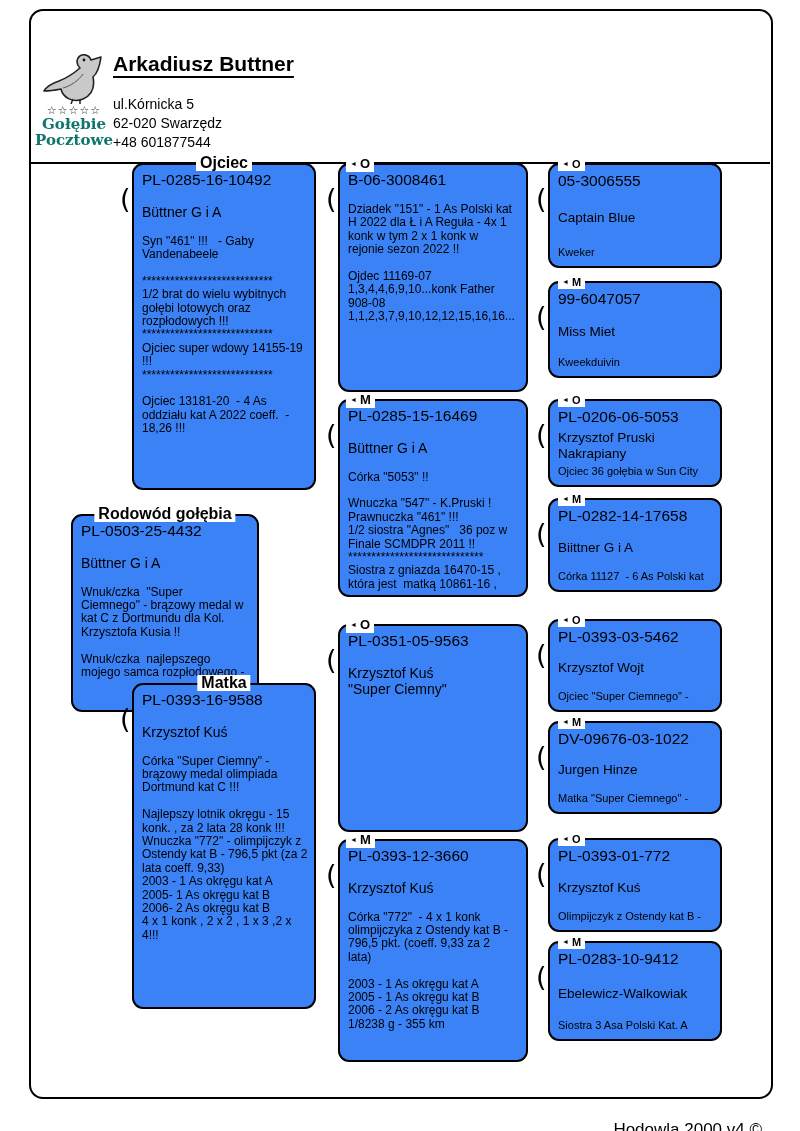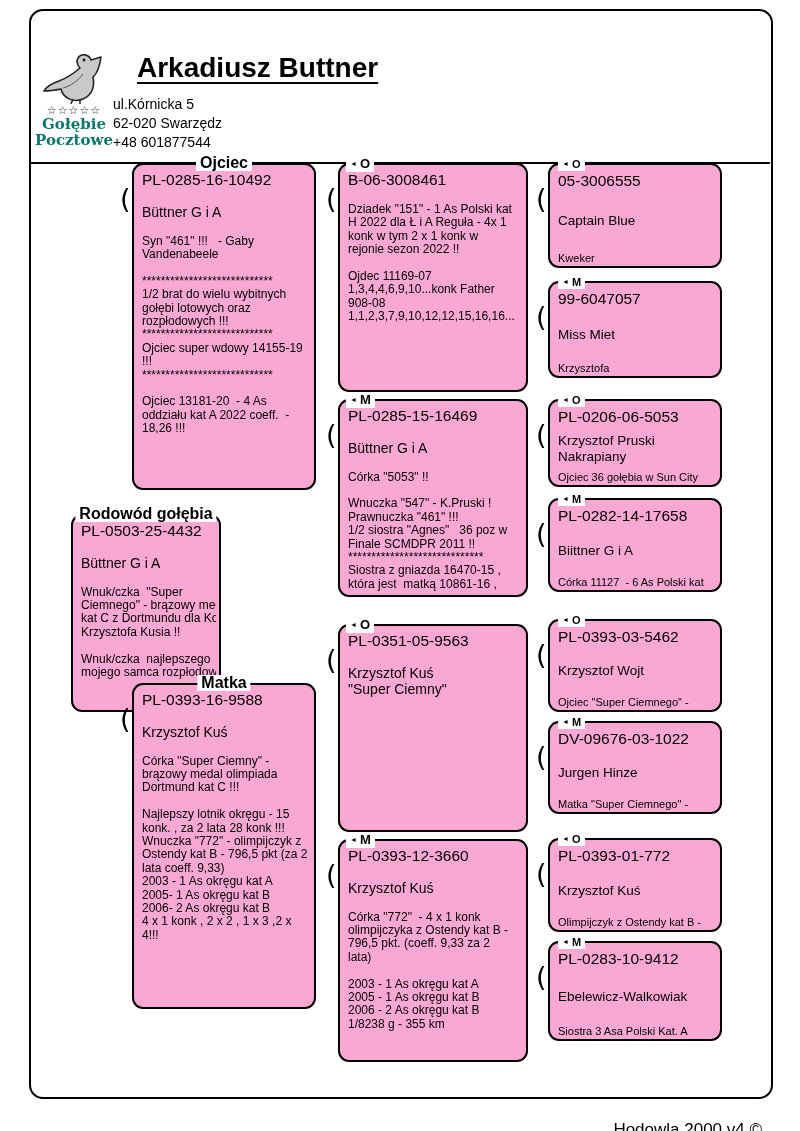--- a/index.html
+++ b/index.html
@@ -19,32 +19,31 @@
   }
   
   .logo {
     position:absolute; left:34px; top:50px; width:80px; text-align:center;
   }
   .logo svg { display:block; margin:0 auto; }
   .stars { font-size:11px; letter-spacing:1px; color:#333; line-height:12px; }
   .logo-word { font-family:"DejaVu Serif", serif; font-weight:bold; font-size:15px; line-height:16px; color:#0f766e; }
   .owner-name {
     position:absolute; left:113px; top:52px;
-    font-size:28px; font-weight:bold;
+    font-size:21px; font-weight:bold;
     text-decoration:underline; text-decoration-thickness:2px; text-underline-offset:5px;
     white-space:nowrap;
-    margin-left:24px;
   }
   .addr { position:absolute; left:113px; top:95px; font-size:14px; line-height:19px; }
   .addr div { white-space:pre; }
   
   .pbox {
-    position:absolute; box-sizing:border-box; background:#f9a8d4;
+    position:absolute; box-sizing:border-box; background:#3b82f6;
     border:2px solid #000; border-radius:11px;
-    padding:4px 3px 0 8px;
+    padding:4px 3px 6px 8px;
   }
   .legend {
     position:absolute; background:#fff; font-weight:bold;
     padding:0 4px; white-space:nowrap; line-height:16px;
   }
   .legend.center { left:50%; top:-10px; transform:translateX(-50%); font-size:16px; }
   .legend.small  { left:6px;  top:-9px;  font-size:13px; }
   .legend.tiny   { left:8px;  top:-8px;  font-size:11px; line-height:14px; }
   .marker { display:inline-block; font-style:normal; margin-right:3px; }
   .marker::before { content:"\25C4"; font-size:7px; vertical-align:2px; }
@@ -54,21 +53,21 @@
     font-size:27px; line-height:24px; color:#000;
   }
   .ring { font-size:15.5px; margin-top:2px; white-space:pre; overflow:hidden; }
   .name { font-size:14px; margin-top:16px; line-height:15.5px; white-space:pre; overflow:hidden; }
   .bodytext { font-size:12px; margin-top:14px; line-height:13.4px; white-space:pre; overflow:hidden; }
   .g3 { display:flex; flex-direction:column; padding-top:5px; }
   .g3 .name { margin-top:auto; font-size:13.5px; }
   .g3 .note { margin-top:auto; font-size:11px; line-height:13px; white-space:pre; overflow:hidden; padding-bottom:1px; }
   
   #box-father { left:132px; top:163px; width:184px; height:327px; }
-  #box-root   { left:71px;  top:514px; width:150px; height:198px; }
+  #box-root   { left:71px;  top:514px; width:188px; height:198px; }
   #box-mother { left:132px; top:683px; width:184px; height:326px; }
   #box-g2-0 { left:338px; top:163px; width:190px; height:229px; }
   #box-g2-1 { left:338px; top:399px; width:190px; height:198px; }
   #box-g2-2 { left:338px; top:624px; width:190px; height:208px; }
   #box-g2-3 { left:338px; top:839px; width:190px; height:223px; }
   #box-g3-0 { left:548px; top:163px; width:174px; height:105px; }
   #box-g3-1 { left:548px; top:281px; width:174px; height:97px; }
   #box-g3-2 { left:548px; top:399px; width:174px; height:88px; }
   #box-g3-3 { left:548px; top:498px; width:174px; height:94px; }
   #box-g3-4 { left:548px; top:619px; width:174px; height:93px; }
@@ -219,21 +218,21 @@
   <div class="ring">05-3006555</div>
   <div class="name">Captain Blue</div>
   <div class="note">Kweker</div>
 </section>
 
 <section class="pbox g3" id="box-g3-1">
   <span class="legend tiny"><i class="marker"></i><span>M</span></span>
   <span class="bracket"></span>
   <div class="ring">99-6047057</div>
   <div class="name">Miss Miet</div>
-  <div class="note">Krzysztofa</div>
+  <div class="note">Kweekduivin</div>
 </section>
 
 <section class="pbox g3" id="box-g3-2">
   <span class="legend tiny"><i class="marker"></i><span>O</span></span>
   <span class="bracket"></span>
   <div class="ring">PL-0206-06-5053</div>
   <div class="name">Krzysztof Pruski
 Nakrapiany</div>
   <div class="note">Ojciec 36 gołębia w Sun City</div>
 </section>

